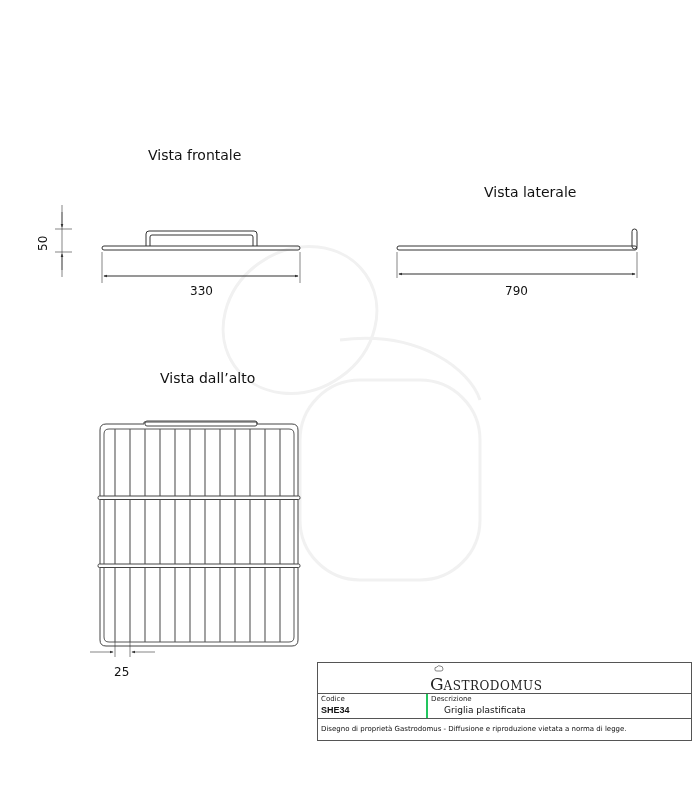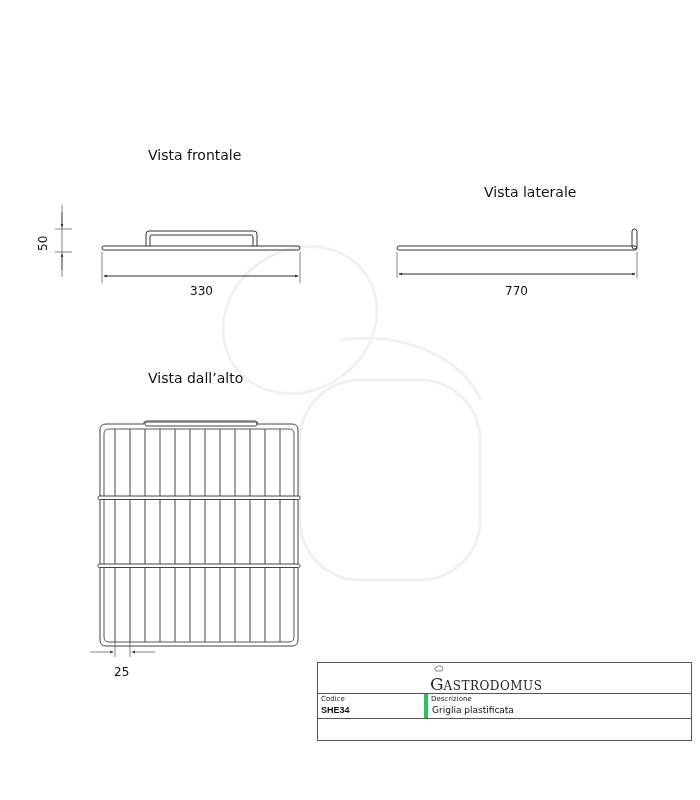--- a/index.html
+++ b/index.html
@@ -15,46 +15,46 @@
     .tb-logo-row { position: absolute; left: 0; top: 0; width: 100%; height: 31px;
                    border-bottom: 1px solid #555; box-sizing: border-box; }
     .tb-logo { position: absolute; left: 112px; top: 4px; height: 26px; display: flex; align-items: flex-end; }
     .tb-logo-big { font-family: "DejaVu Serif", "Liberation Serif", serif; font-size: 17px; color: #222; line-height: 1; }
     .tb-logo-rest { font-family: "DejaVu Serif", "Liberation Serif", serif; font-size: 12px; color: #222;
                     letter-spacing: 0.5px; line-height: 1; padding-bottom: 1px; }
     .tb-logo-mark { position: absolute; left: 4px; top: -2px; width: 10px; height: 8px; }
     .tb-row2 { position: absolute; left: 0; top: 31px; width: 100%; height: 25px;
                border-bottom: 1px solid #555; box-sizing: border-box; }
     .tb-cell-code { position: absolute; left: 0; top: 0; width: 110px; height: 100%;
-                    border-right: 4px solid #22c55e; box-sizing: border-box; }
+                    border-right: 2px solid #22c55e; box-sizing: border-box; }
     .tb-cell-desc { position: absolute; left: 110px; top: 0; right: 0; height: 100%; }
     .tb-small-label { position: absolute; left: 3px; top: 1px; font-size: 7px; color: #222;
                       font-family: "DejaVu Sans", sans-serif; }
     .tb-code-value { position: absolute; left: 3px; top: 11px; font-size: 9px; font-weight: bold; color: #111;
                      font-family: Liberation Sans, sans-serif; }
-    .tb-desc-value { position: absolute; left: 4px; top: 11px; font-size: 9px; color: #111;
+    .tb-desc-value { position: absolute; left: 16px; top: 11px; font-size: 9px; color: #111;
                      font-family: "DejaVu Sans", sans-serif; }
     .tb-row3 { position: absolute; left: 0; top: 56px; width: 100%; height: 22px; }
     .tb-footer { position: absolute; left: 3px; top: 6px; font-size: 7px; color: #111;
                  font-family: "DejaVu Sans", sans-serif; white-space: nowrap; }
   </style>
 </head>
 <body>
 
 <svg class="drawing" width="700" height="800" viewBox="0 0 700 800">
   <g fill="none" stroke="#f1f1f1" stroke-width="3">
     <ellipse cx="300" cy="320" rx="80" ry="70" transform="rotate(-35 300 320)"></ellipse>
     <path d="M340 340 C 420 330, 470 370, 480 400"></path>
     <rect x="300" y="380" width="180" height="200" rx="60"></rect>
   </g>
 </svg>
 
 <div class="view-title" style="left:148px; top:147px;">Vista frontale</div>
 <div class="view-title" style="left:484px; top:147px;margin-top:37px;">Vista laterale</div>
-<div class="view-title" style="left:148px; top:370px;">Vista dall’alto</div>
+<div class="view-title" style="left:160px; top:370px;">Vista dall’alto</div>
 
 <svg class="drawing" width="700" height="800" viewBox="0 0 700 800">
   <defs>
     <marker id="arr" markerWidth="6" markerHeight="6" refX="5" refY="3" orient="auto">
       <path d="M0,0.8 L6,3 L0,5.2 z" fill="#333"></path>
     </marker>
   </defs>
 
   <g stroke="#333" fill="none">
 
@@ -115,21 +115,21 @@
       <line x1="115" y1="642" x2="115" y2="657"></line>
       <line x1="130" y1="642" x2="130" y2="657"></line>
       <line x1="90" y1="652" x2="113" y2="652" marker-end="url(#arr)"></line>
       <line x1="155" y1="652" x2="132" y2="652" marker-end="url(#arr)"></line>
     </g>
   </g>
 </svg>
 
 <div class="dim-label" style="left:190px; top:284px;">330</div>
 <div class="dim-label" style="left:36px; top:235px; transform: rotate(-90deg); transform-origin: left top; top:251px;">50</div>
-<div class="dim-label" style="left:505px; top:284px;">770</div>
+<div class="dim-label" style="left:505px; top:284px;">790</div>
 <div class="dim-label" style="left:114px; top:665px;">25</div>
 
 <div class="titleblock">
   <div class="tb-logo-row">
     <div class="tb-logo">
       <svg class="tb-logo-mark" width="10" height="8" viewBox="0 0 10 8">
         <path d="M1 5 Q0 2 3 2 Q4 0 6 1 Q9 1 9 4 Q9 6 7 6 L3 6 Q1 6 1 5 Z" fill="none" stroke="#555" stroke-width="0.7"></path>
       </svg>
       <span class="tb-logo-big">G</span>
         <span class="tb-logo-rest">ASTRODOMUS</span>
@@ -138,13 +138,16 @@
   <div class="tb-row2">
     <div class="tb-cell-code">
       <div class="tb-small-label">Codice</div>
       <div class="tb-code-value">SHE34</div>
     </div>
     <div class="tb-cell-desc">
       <div class="tb-small-label">Descrizione</div>
       <div class="tb-desc-value">Griglia plastificata</div>
     </div>
   </div>
+  <div class="tb-row3">
+    <div class="tb-footer">Disegno di proprietà Gastrodomus - Diffusione e riproduzione vietata a norma di legge.</div>
+  </div>
 </div>
 
 </body></html>

